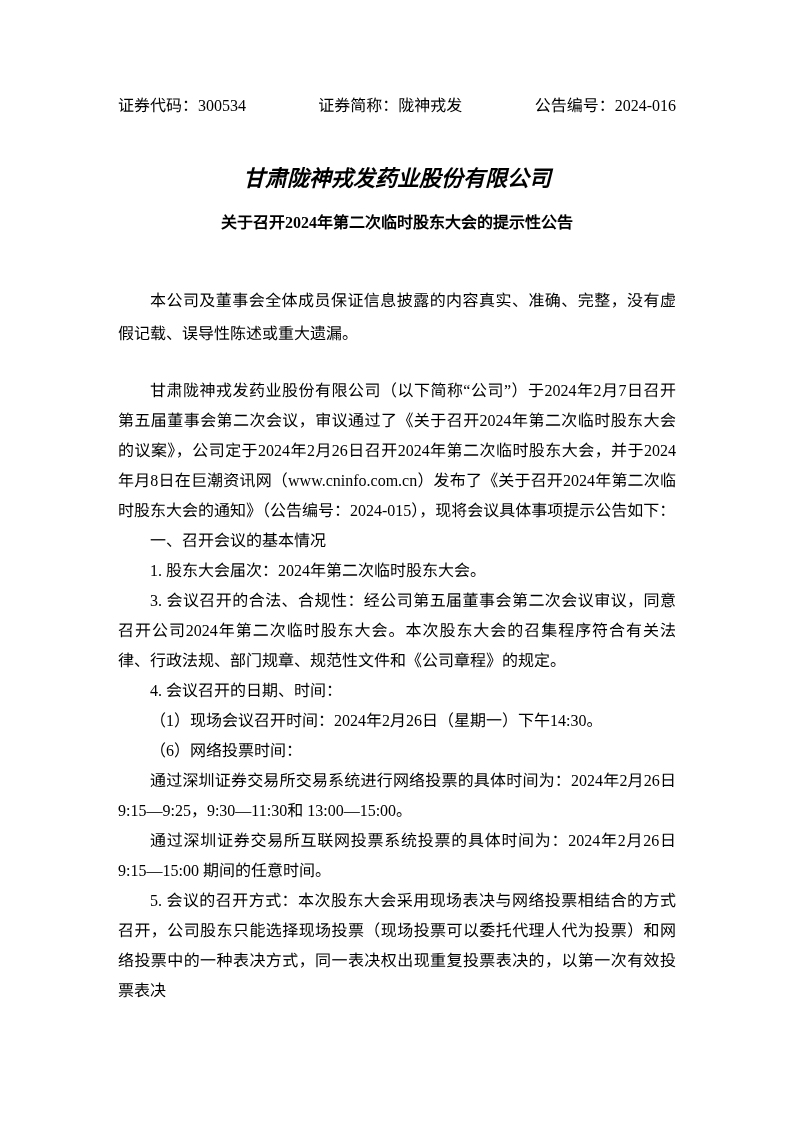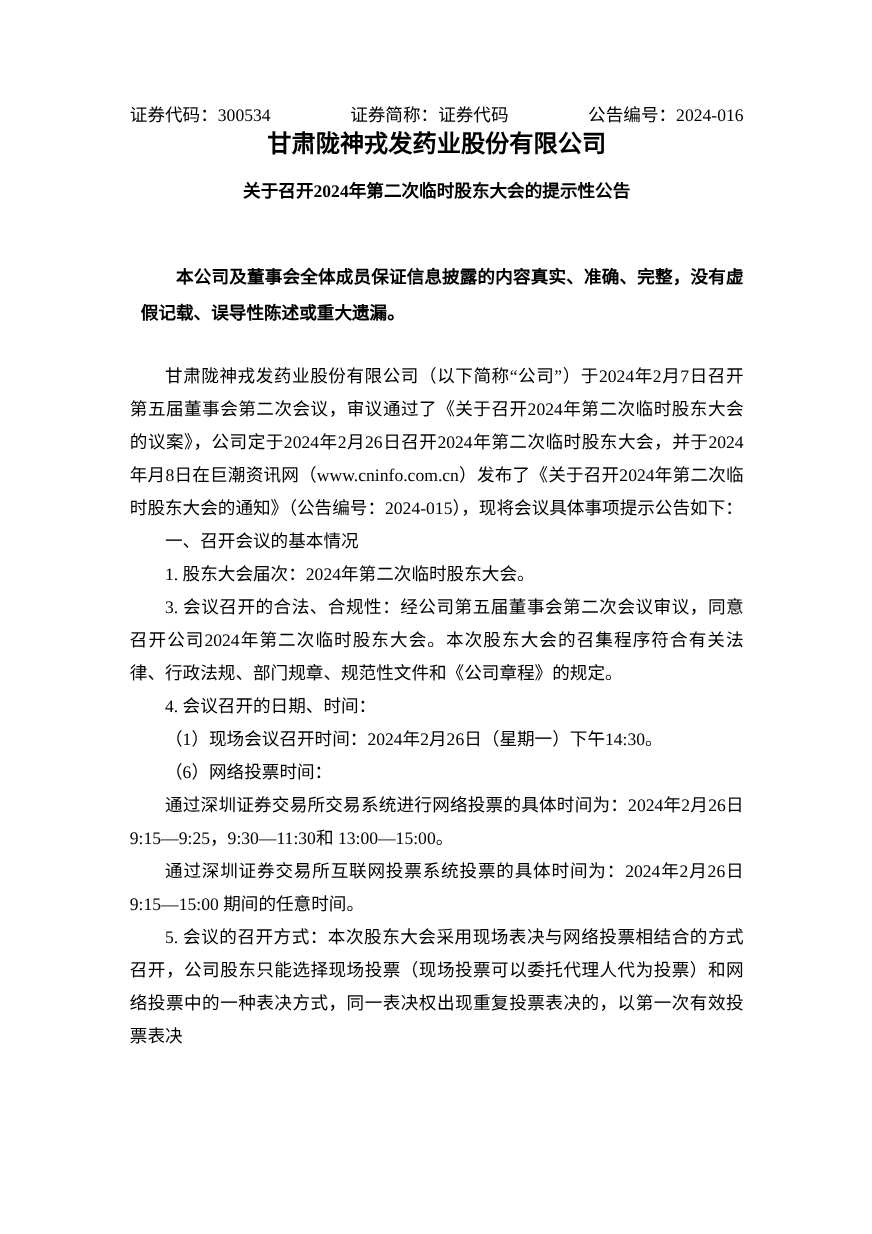--- a/index.html
+++ b/index.html
@@ -22,35 +22,37 @@
   }
   .doc-header {
     display: flex;
     justify-content: space-between;
     align-items: flex-end;
     font-size: 16px;
     line-height: 20px;
     white-space: nowrap;
   }
   .title1 {
+    margin-top: 48px;
     text-align: center;
     font-size: 22px;
     font-weight: bold;
     line-height: 30px;
+    font-style: italic;
   }
   .title2 {
     margin-top: 14px;
     text-align: center;
     font-size: 16px;
     font-weight: bold;
     line-height: 30px;
   }
   .statement {
-    margin: 46px 0 0 10px;
-    font-weight: bold;
+    margin: 46px 0 0 0;
+    font-weight: normal;
     line-height: 33px;
     text-indent: 2em;
     text-align: justify;
     text-justify: inter-character;
   }
   .doc-body {
     margin-top: 26px;
   }
   .para {
     margin: 0;
@@ -64,21 +66,21 @@
     text-align: left;
   }
 </style>
 </head>
 <body>
 
 <div class="page">
 
   <div class="doc-header">
     <span>证券代码：300534</span>
-    <span>证券简称：证券代码</span>
+    <span>证券简称：陇神戎发</span>
     <span>公告编号：2024-016</span>
   </div>
 
   <div class="title1">甘肃陇神戎发药业股份有限公司</div>
   <div class="title2">关于召开2024年第二次临时股东大会的提示性公告</div>
 
   <p class="statement">本公司及董事会全体成员保证信息披露的内容真实、准确、完整，没有虚假记载、误导性陈述或重大遗漏。</p>
 
   <div class="doc-body">
     <p class="para">甘肃陇神戎发药业股份有限公司（以下简称“公司”）于2024年2月7日召开第五届董事会第二次会议，审议通过了《关于召开2024年第二次临时股东大会的议案》，公司定于2024年2月26日召开2024年第二次临时股东大会，并于2024年月8日在巨潮资讯网（www.cninfo.com.cn）发布了《关于召开2024年第二次临时股东大会的通知》（公告编号：2024-015），现将会议具体事项提示公告如下：</p>

